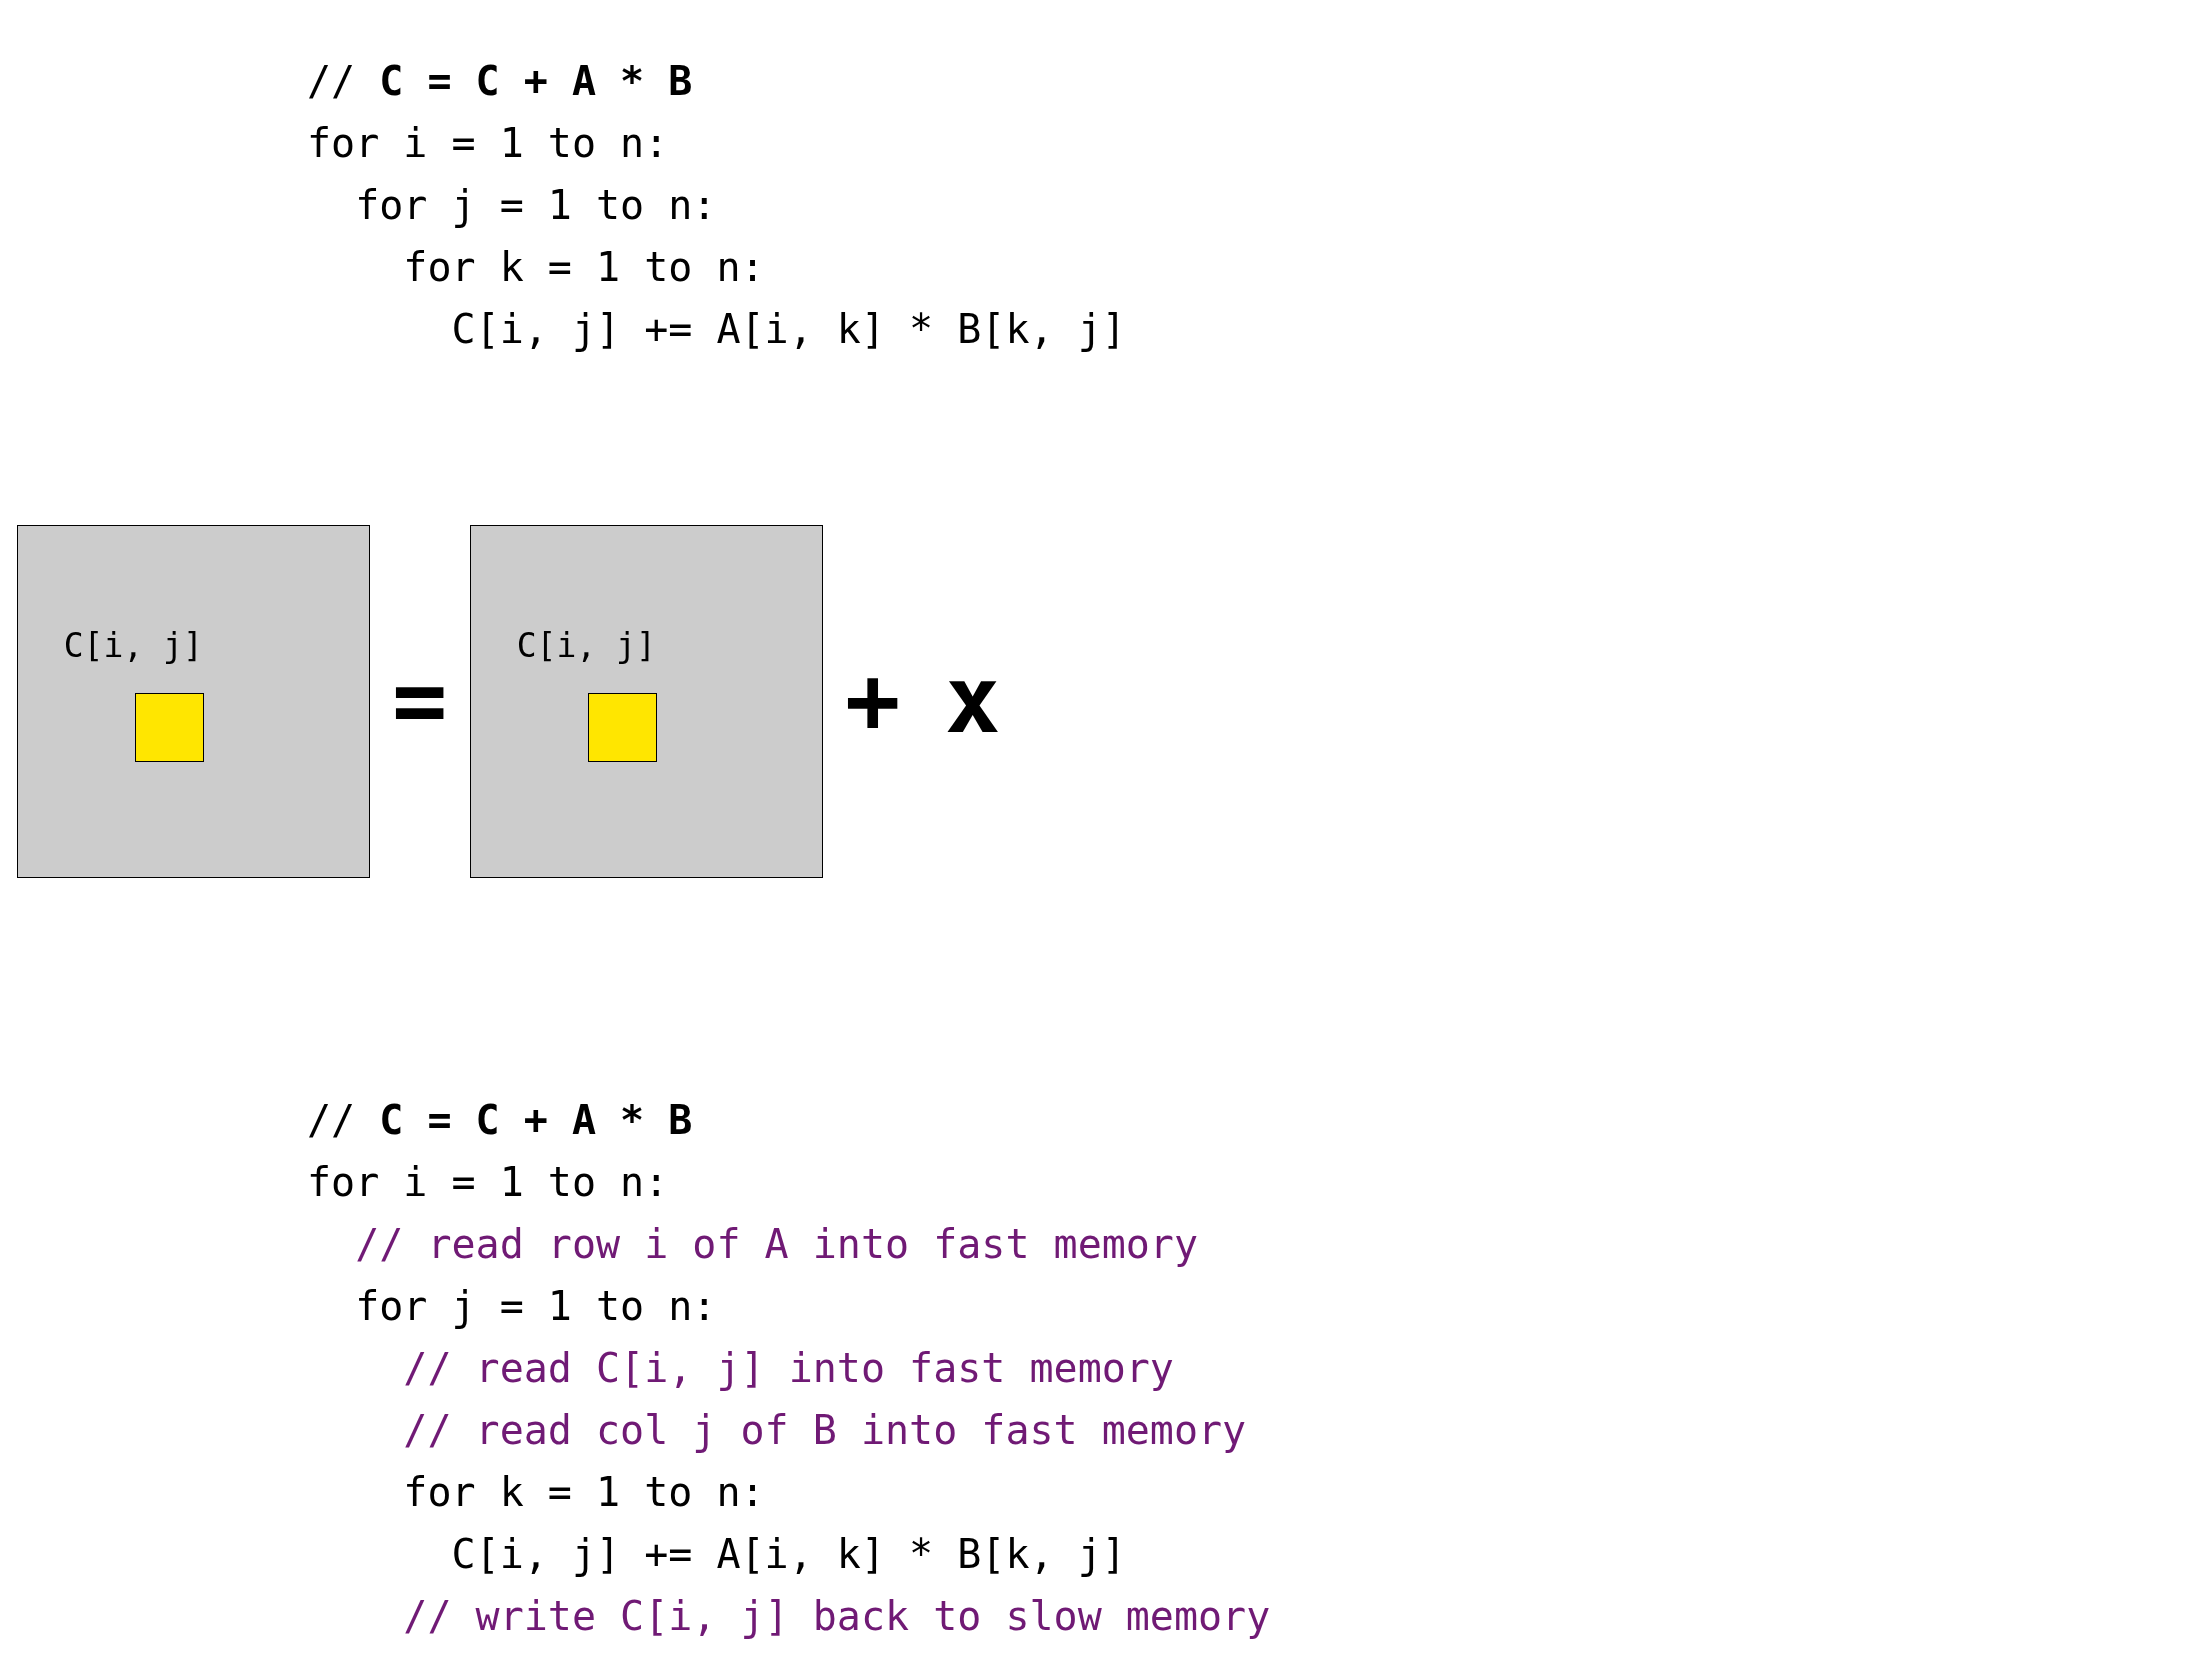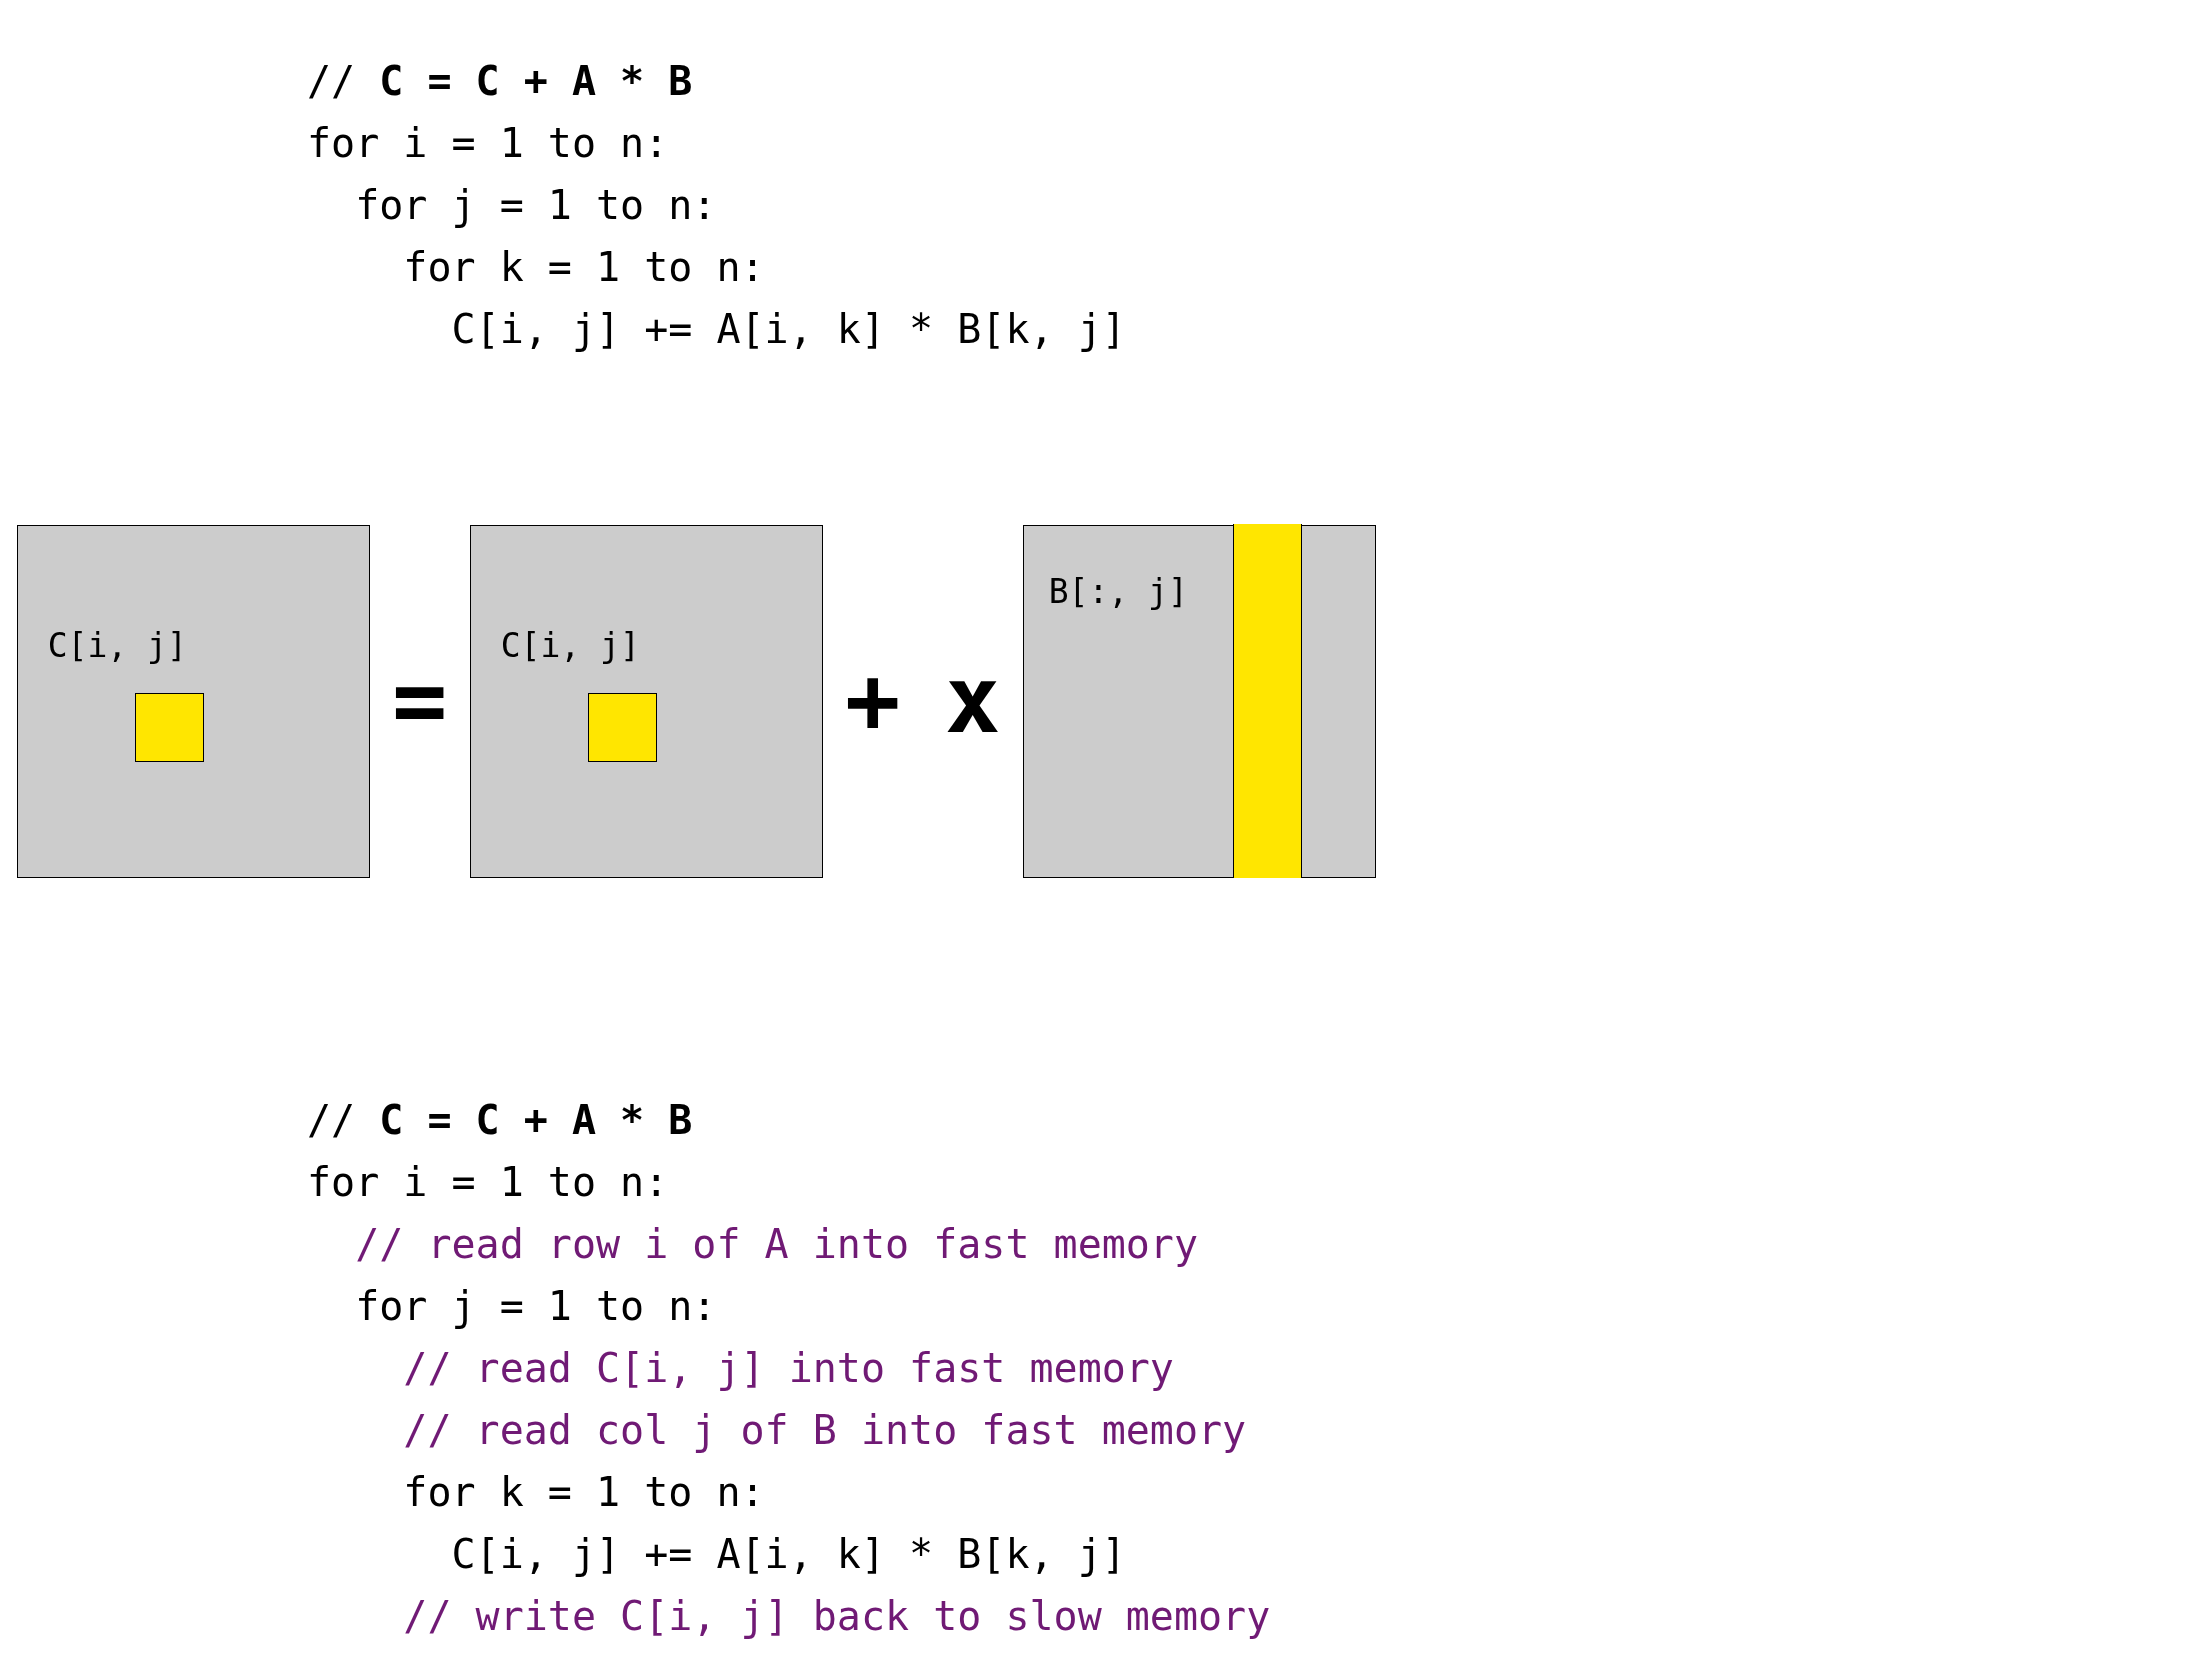--- a/index.html
+++ b/index.html
@@ -91,21 +91,21 @@
     top: -1.7px;
     bottom: -1.7px;
     left: 209px;
     width: 67px;
     background: #ffe600;
     border-left: 1.7px solid #000;
     border-right: 1.7px solid #000;
   }
 
   
-  .lbl-tl  { left: 30px;  top: 100px; }   
+  .lbl-tl  { left: 46px;  top: 100px; }   
   .lbl-row { left: 125px; top: 109px; }   
   .lbl-col { left: 25px;  top: 46px;  }   
 </style>
 </head>
 <body>
 
 <div class="page">
 
   <div class="code code-top"><span class="comment-line"><span>// </span><b>C = C + A * B</b></span>
 <span>for i = 1 to n:</span>
@@ -125,24 +125,20 @@
     <div class="mat">
       <div class="label lbl-tl">C[i, j]</div>
       <div class="hl-cell"></div>
     </div>
 
     <div class="op">+</div>
 
 
     <div class="op">x</div>
 
-    <div class="mat">
-      <div class="label lbl-col">B[:, j]</div>
-      <div class="hl-col"></div>
-    </div>
 
   </div>
 
   <div class="code code-bottom"><span class="comment-line"><span>// </span><b>C = C + A * B</b></span>
 <span>for i = 1 to n:</span>
 <span class="blue">  // read row i of A into fast memory</span>
 <span>  for j = 1 to n:</span>
 <span class="blue">    // read C[i, j] into fast memory</span>
 <span class="blue">    // read col j of B into fast memory</span>
 <span>    for k = 1 to n:</span>

